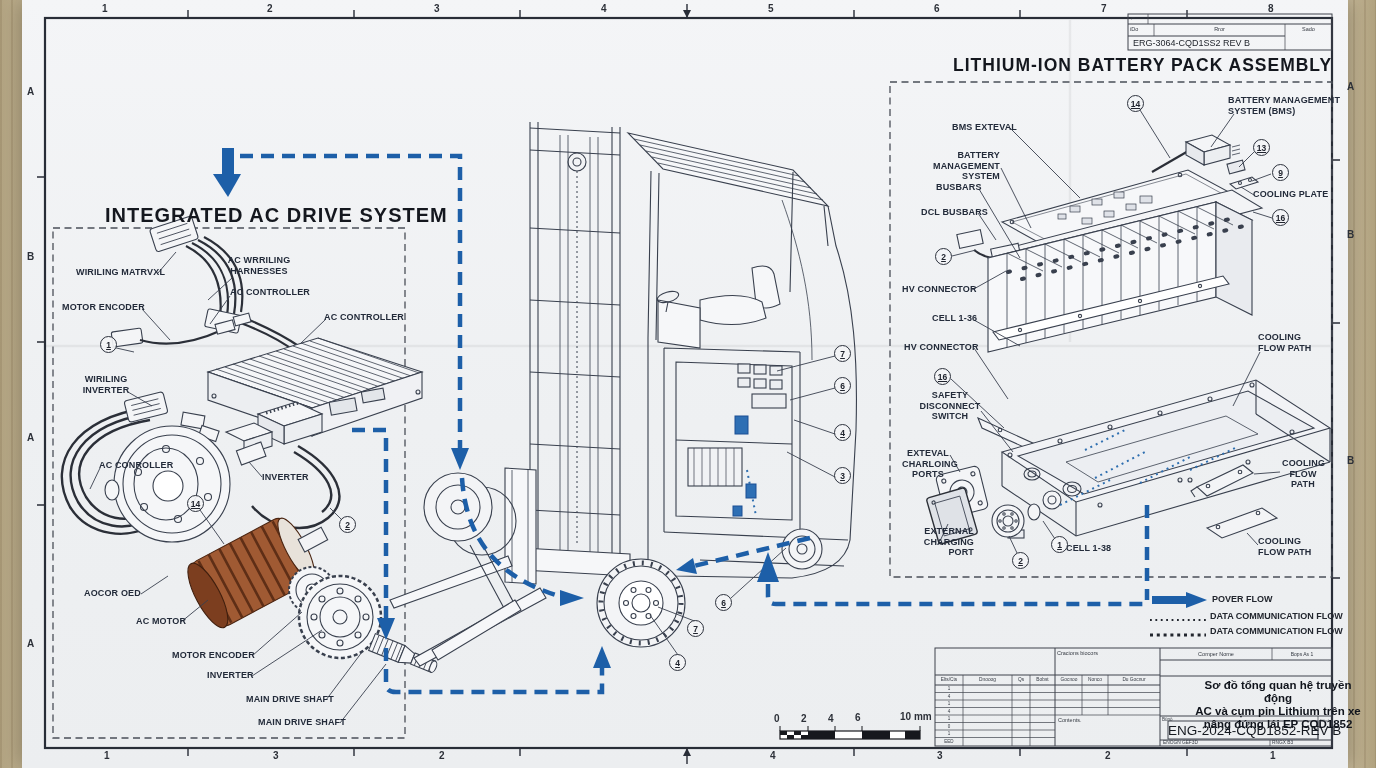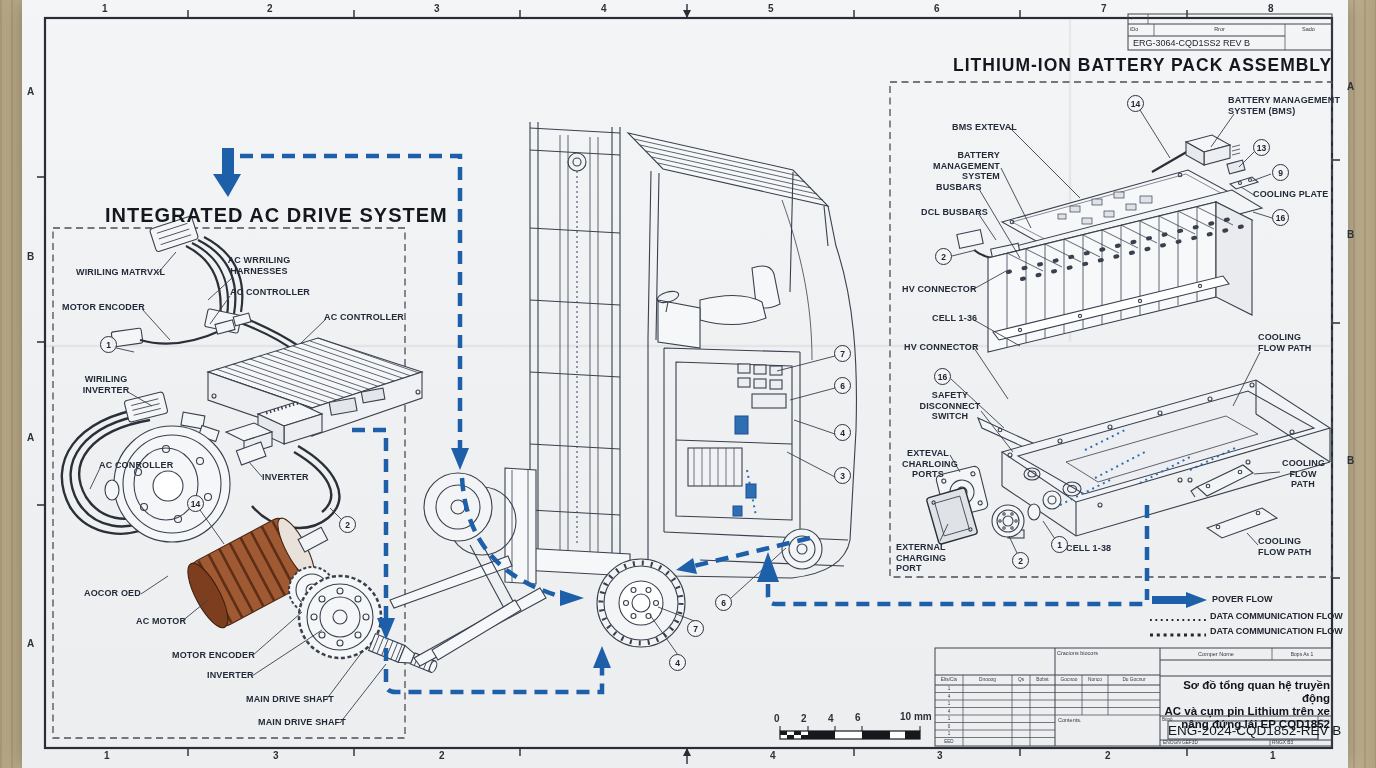--- a/index.html
+++ b/index.html
@@ -14,25 +14,25 @@
     background:linear-gradient(180deg,#f4f5f7,#eef0f2 55%,#eceef0);
     box-shadow:0 0 22px rgba(40,30,10,.45);}
   svg.art{position:absolute;left:0;top:0;}
   .lbl{position:absolute;font:bold 9px/10.5px "Liberation Sans",sans-serif;color:#232b3a;
     letter-spacing:.15px;white-space:pre-line;z-index:5;}
   .u{text-underline-offset:2px;}
   .ttl{position:absolute;font-family:"Liberation Sans",sans-serif;font-weight:bold;color:#14171e;
     text-align:center;z-index:5;letter-spacing:1px;white-space:nowrap;}
   .co{position:absolute;width:17px;height:17px;border:1.4px solid #2d323d;border-radius:50%;
     background:rgba(243,244,246,.92);display:flex;align-items:center;justify-content:center;
-    font:bold 8.5px "Liberation Sans",sans-serif;color:#20242e;z-index:6;box-sizing:border-box;}
+    font:bold 8.5px "Liberation Sans",sans-serif;color:#20242e;z-index:6;box-sizing:border-box;text-decoration:underline;}
   .gn{position:absolute;font:bold 10px "Liberation Sans",sans-serif;color:#2c3038;z-index:4;}
   .tb{position:absolute;color:#343942;z-index:5;white-space:nowrap;}
-  .vn{position:absolute;left:1162px;top:679px;width:168px;text-align:right;
-    font:bold 11.5px/13px "Liberation Sans",sans-serif;color:#10141c;z-index:5;}
+  .vn{position:absolute;left:1162px;top:679px;width:168px;text-align:center;
+    font:bold 11.5px/13px "Liberation Sans",sans-serif;color:#10141c;z-index:5;padding-left:32px;}
   .legend-lbl{position:absolute;font:bold 9px "Liberation Sans",sans-serif;color:#22262e;z-index:5;white-space:nowrap;}
 </style>
 </head>
 <body>
 
 <div class="paper"></div>
 
 <svg class="art" width="1376" height="768" viewBox="0 0 1376 768">
 
   <path d="M1070,20 V342 M46,346 H1330" stroke="rgba(0,0,0,0.05)" stroke-width="2.5" fill="none"></path>
@@ -474,21 +474,21 @@
 <div class="lbl u" style="left:921px;top:207px">DCL BUSBARS</div>
 <div class="lbl u" style="left:902px;top:284px">HV CONNECTOR</div>
 <div class="lbl u" style="left:932px;top:313px">CELL 1-36</div>
 <div class="lbl u" style="left:904px;top:342px">HV CONNECTOR</div>
 <div class="lbl" style="left:918px;top:390px;width:64px;text-align:center">SAFETY
 DISCONNECT
 SWITCH</div>
 <div class="lbl" style="left:902px;top:448px;width:52px;text-align:center">EXTEVAL
 CHARLOING
 PORTS</div>
-<div class="lbl" style="left:896px;top:542px;width:78px;text-align:left">EXTERNAL
+<div class="lbl" style="left:896px;top:526px;width:78px;text-align:right">EXTERNAL
 CHARGING PORT</div>
 <div class="lbl" style="left:1228px;top:95px"><span class="u">BATTERY MANAGEMENT</span><br><span>SYSTEM (BMS)</span></div>
 <div class="lbl u" style="left:1253px;top:189px">COOLING PLATE</div>
 <div class="lbl" style="left:1258px;top:332px">COOLING
 FLOW PATH</div>
 <div class="lbl" style="left:1282px;top:458px;width:42px;text-align:center">COOLING
 FLOW
 PATH</div>
 <div class="lbl" style="left:1258px;top:536px">COOLING
 FLOW PATH</div>

